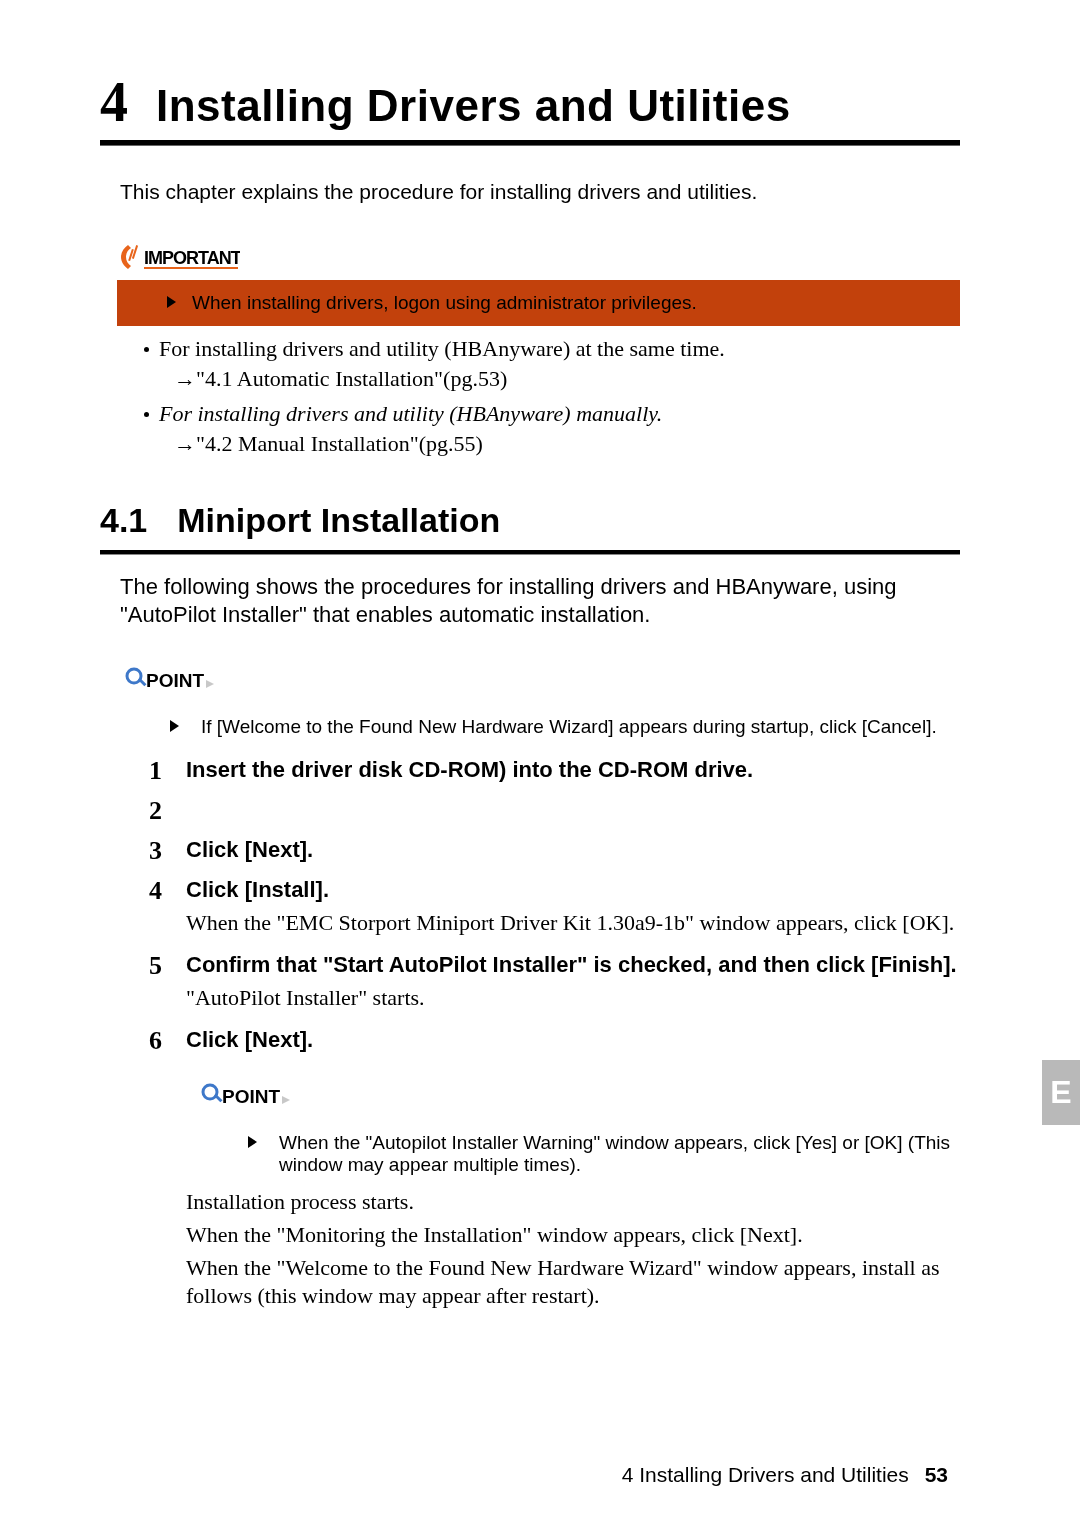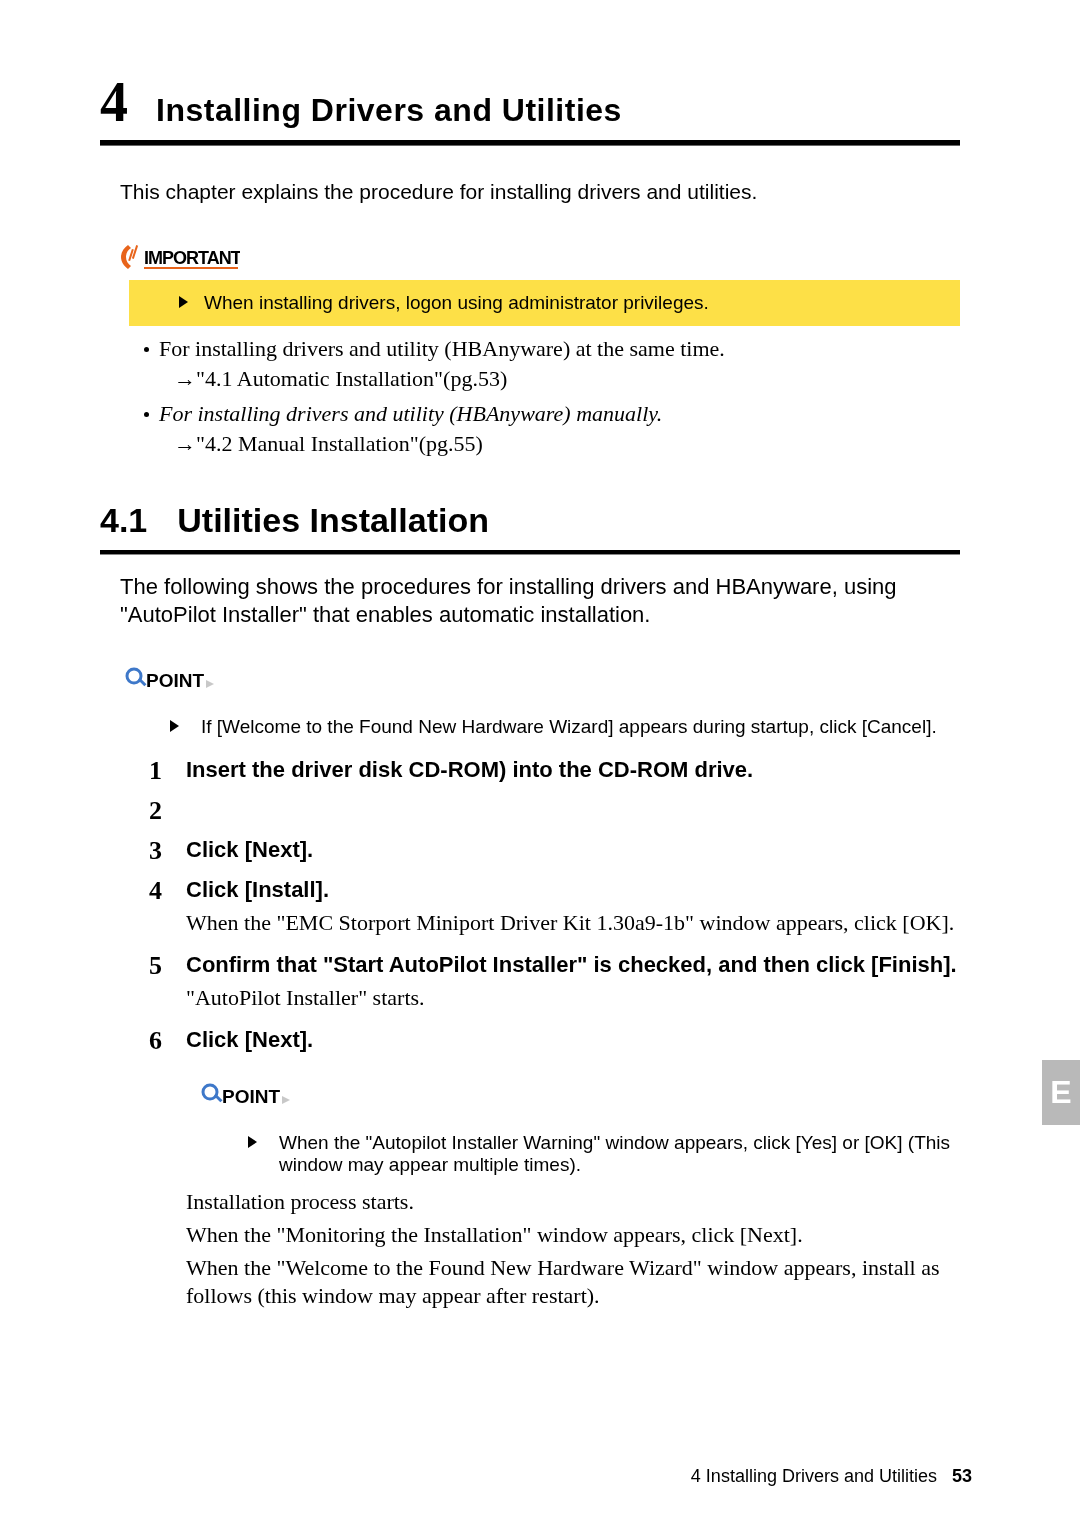--- a/index.html
+++ b/index.html
@@ -24,41 +24,41 @@
     margin-top: 10px;
     margin-bottom: 6px;
   }
   .chapter-num {
     font-family: Georgia, "Times New Roman", serif;
     font-weight: 900;
     font-size: 56px;
   }
   .chapter-title {
     font-weight: 900;
-    font-size: 32px;
+    font-size: 44px;
     letter-spacing: 0.5px;
   }
   .h-rule {
     height: 5px;
     background: #000;
     border-bottom: 1px solid #666;
     margin-bottom: 34px;
   }
   .chapter-desc {
     font-size: 21px;
     margin: 0 0 40px 20px;
   }
   .important-label {
     margin-left: 20px;
     display: inline-block;
   }
   .important-label svg { display:block; }
   .important-box {
-    background: #fde047;
-    margin: 6px 0 8px 29px;
+    background: #c2410c;
+    margin: 6px 0 8px 17px;
     padding: 12px 10px 12px 10px;
     font-size: 19px;
   }
   .tri-bullet {
     display: inline-block;
     width: 0; height: 0;
     border-top: 6px solid transparent;
     border-bottom: 6px solid transparent;
     border-left: 9px solid #000;
     margin: 0 16px 0 40px;
@@ -136,22 +136,22 @@
     background: #b9b9b9;
     color: #fff;
     font-size: 32px;
     font-weight: 900;
     display:flex; align-items:center; justify-content:center;
     font-family: Arial, sans-serif;
   }
   .footer {
     position: absolute;
     bottom: 42px;
-    right: 108px;
-    font-size: 18px;
+    right: 132px;
+    font-size: 21px;
     font-family: Arial, sans-serif;
   }
   .footer b { font-weight:900; margin-left: 10px; }
 </style>
 </head>
 <body>
 
 <div class="page">
 
   <div class="chapter-head">
@@ -178,21 +178,21 @@
 
   <div class="serif-list">
     <div><span class="dot"></span><span>For installing drivers and utility (HBAnyware) at the same time.</span></div>
     <div class="arrow-ref">→"4.1 Automatic Installation"(pg.53)</div>
     <div style="margin-top:6px;font-style:italic;"><span class="dot"></span><span>For installing drivers and utility (HBAnyware) manually.</span></div>
     <div class="arrow-ref">→"4.2 Manual Installation"(pg.55)</div>
   </div>
 
   <div class="section-head">
     <div class="section-num">4.1</div>
-    <div class="section-title">Utilities Installation</div>
+    <div class="section-title">Miniport Installation</div>
   </div>
   <div class="section-rule"></div>
 
   <div class="section-desc">The following shows the procedures for installing drivers and HBAnyware, using "AutoPilot Installer" that enables automatic installation.</div>
 
   <div class="point-label">
     <svg width="90" height="26" viewBox="0 0 90 26">
       <circle cx="10" cy="10" r="7" fill="none" stroke="#3e78c9" stroke-width="3"></circle>
       <rect x="14" y="14" width="3" height="9" transform="rotate(-45 14 14)" fill="#3e78c9"></rect>
       <text x="22" y="21" font-family="Arial" font-size="19" font-weight="900" fill="#000">POINT</text>

